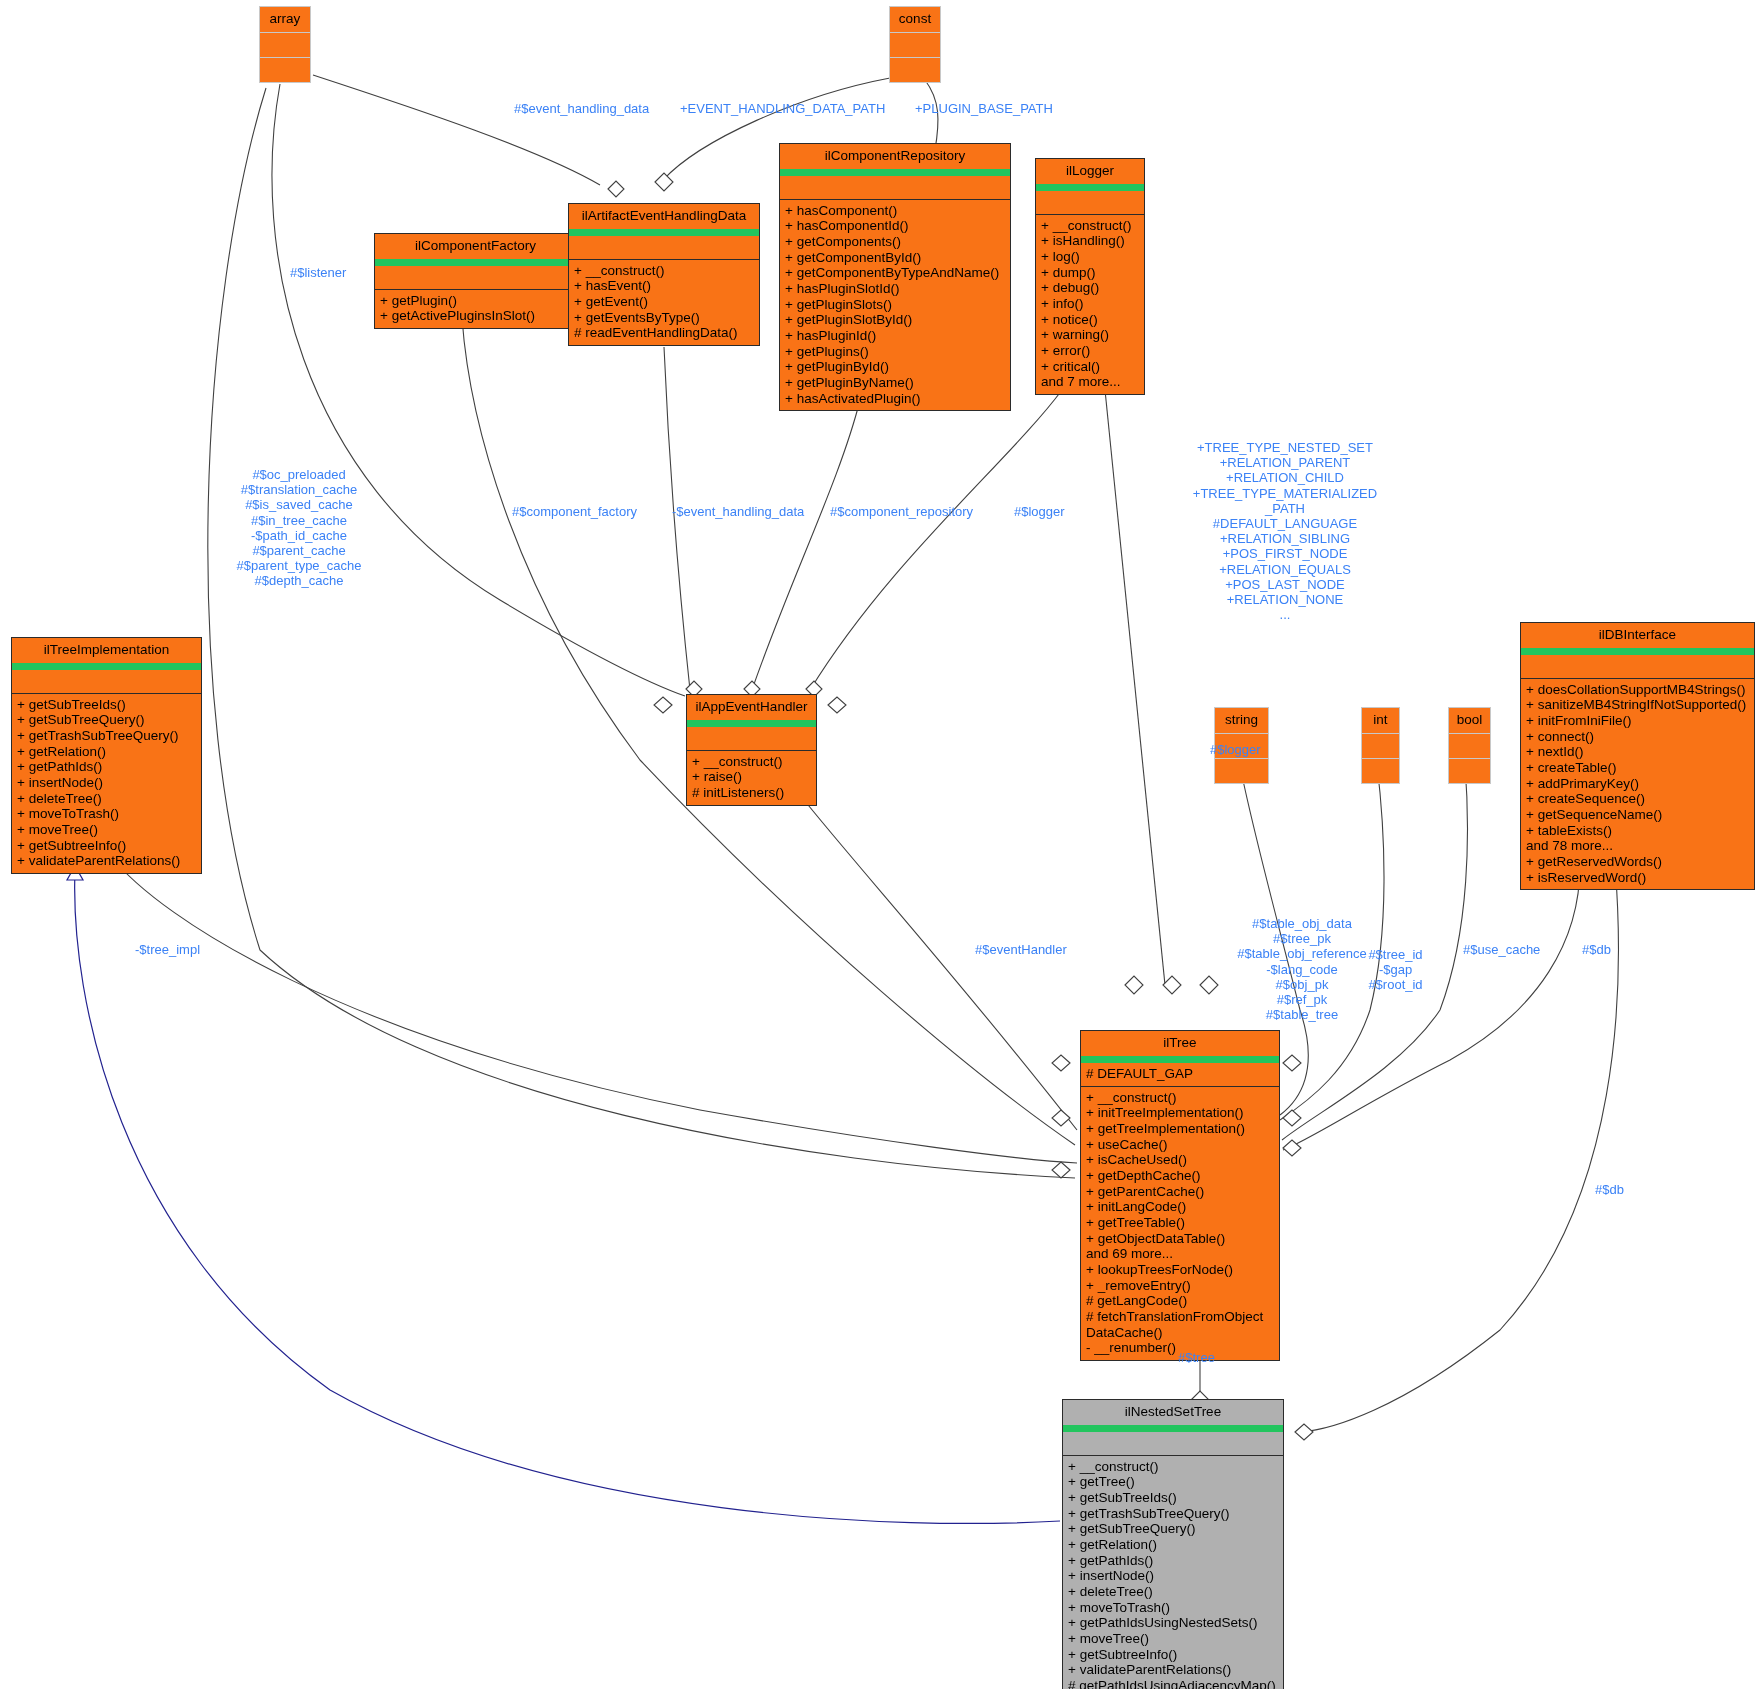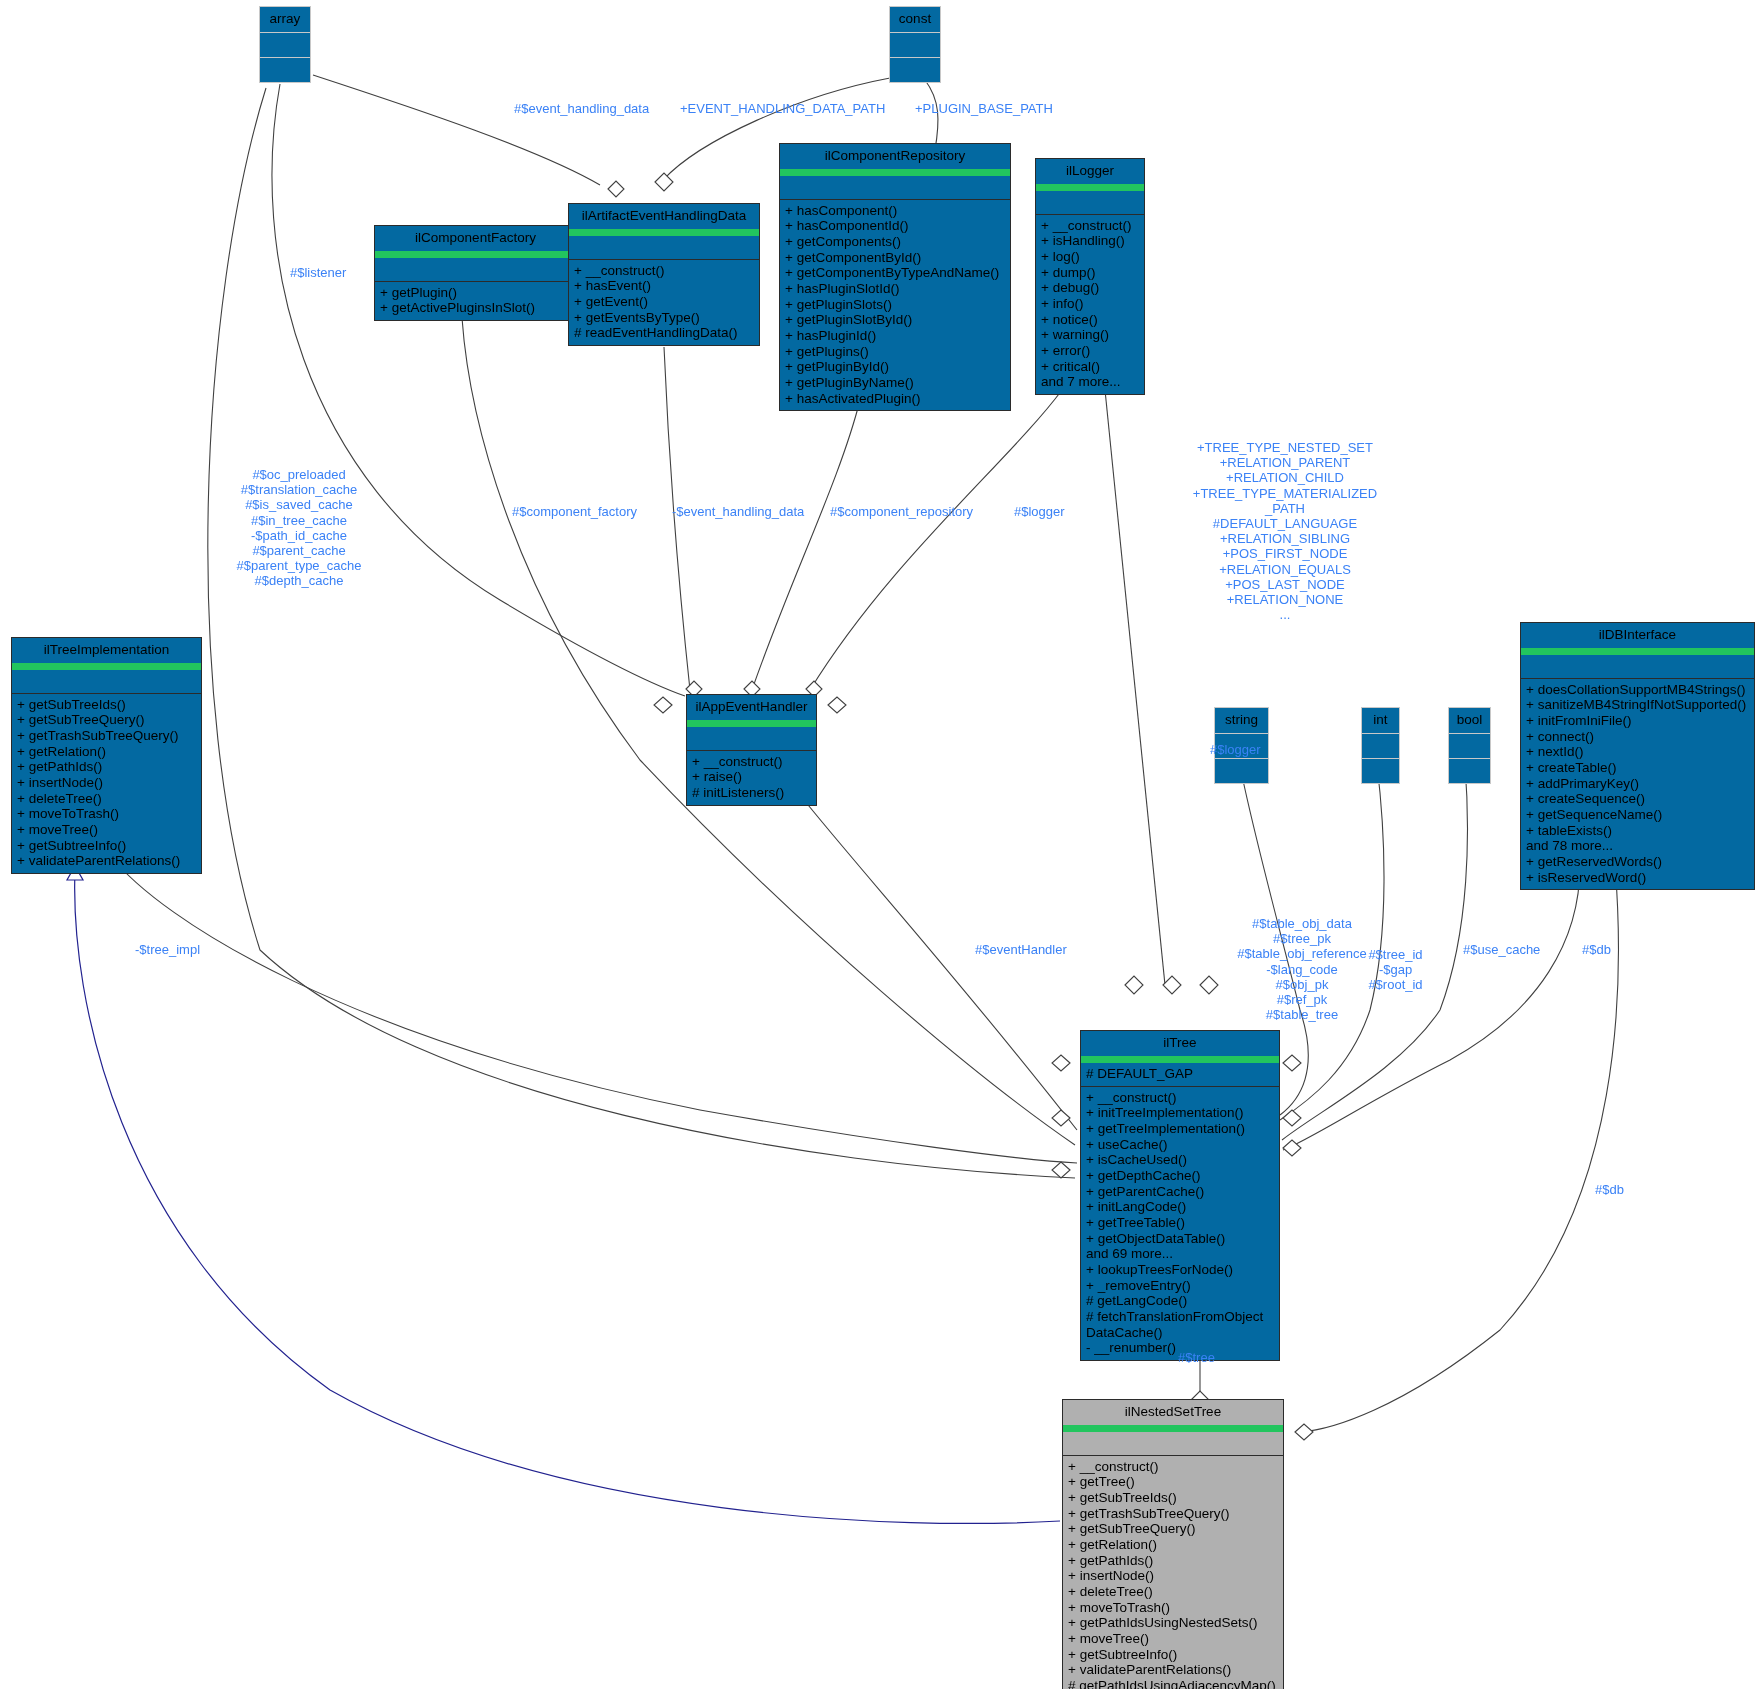--- a/index.html
+++ b/index.html
@@ -24,21 +24,21 @@
   svg#edges {
     position: absolute;
     left: 0; top: 0;
     width: 1759px;
     height: 1689px;
     pointer-events: none;
   }
   .uml-class {
     position: absolute;
     box-sizing: border-box;
-    background: #0369a1;
+    background: #f97316;
     border: 1px solid #2b2b2b;
     font-size: 13.5px;
     line-height: 1.16;
   }
   .uml-class.light {
     border: 1px solid #c8c8c8;
   }
   .uml-class.highlight {
     background: #b0b0b0;
   }
@@ -178,21 +178,21 @@
     <div class="cls-attrs tiny-box-sec"></div>
     <div class="cls-ops tiny-box-sec"></div>
   </div>
 
   <div class="uml-class light" style="left:889px; top:6px; width:52px;">
     <div class="cls-name">const</div>
     <div class="cls-attrs tiny-box-sec"></div>
     <div class="cls-ops tiny-box-sec"></div>
   </div>
 
-  <div class="uml-class" style="left:374px; top:225px; width:203px;">
+  <div class="uml-class" style="left:374px; top:233px; width:203px;">
     <div class="cls-name">ilComponentFactory</div>
     <div class="cls-attrs"></div>
     <div class="cls-ops">
       <div>+ getPlugin()</div>
       <div>+ getActivePluginsInSlot()</div>
     </div>
   </div>
 
   <div class="uml-class" style="left:568px; top:203px; width:192px;">
     <div class="cls-name">ilArtifactEventHandlingData</div>

